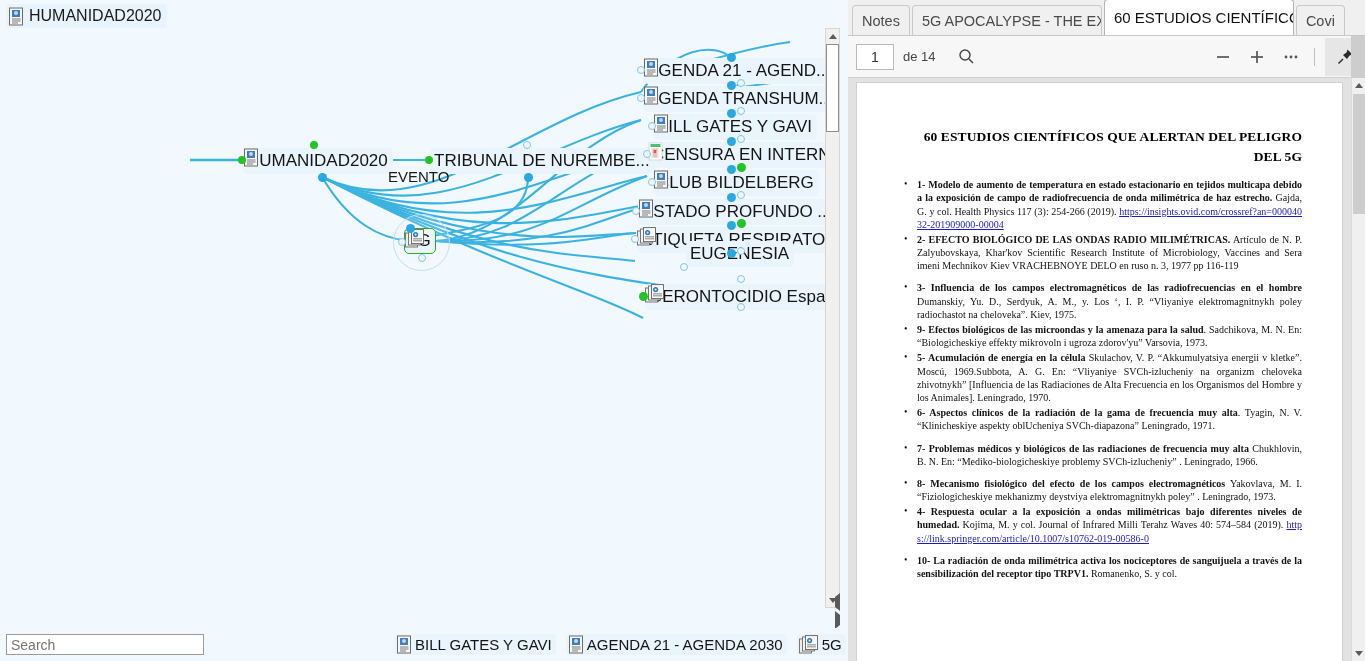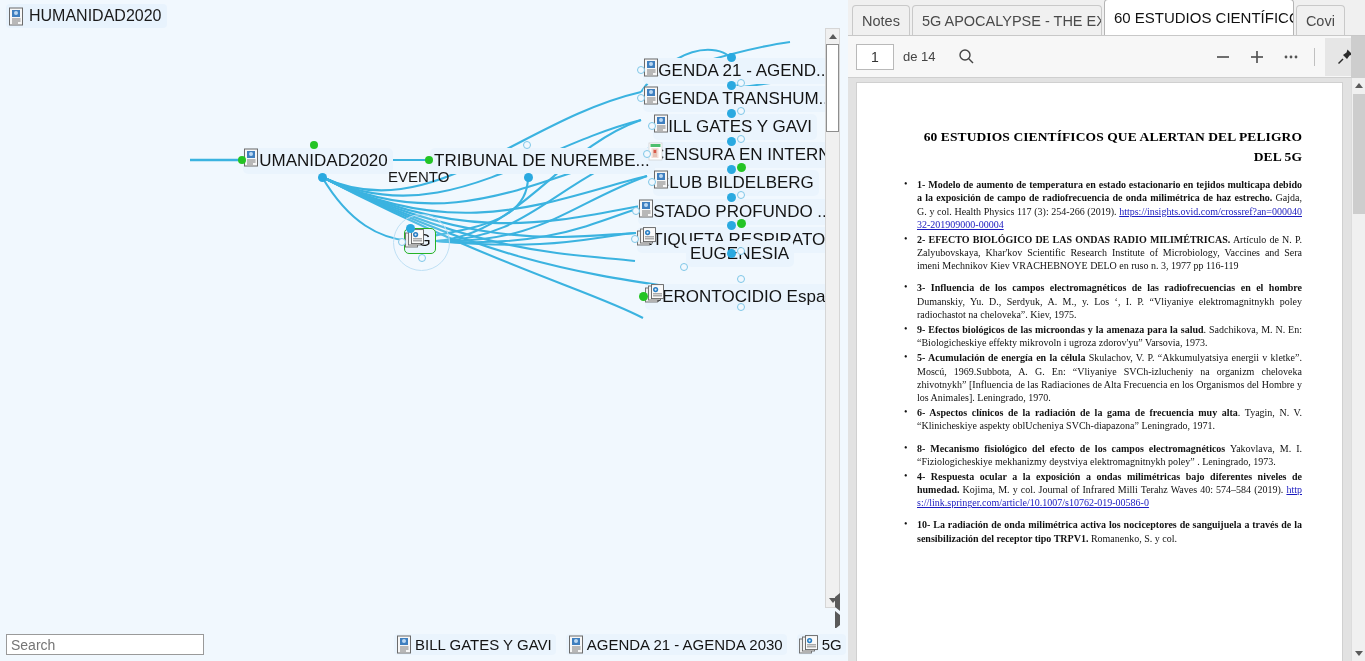--- a/index.html
+++ b/index.html
@@ -629,20 +629,23 @@
           <li>
             <b>9- Efectos biológicos de las microondas y la amenaza para la salud</b><span>. Sadchikova, M. N. En: “Biologicheskiye effekty mikrovoln i ugroza zdorov'yu” Varsovia, 1973.</span>
           </li>
           <li>
             <b>5- Acumulación de energía en la célula</b><span> Skulachov, V. P. “Akkumulyatsiya energii v kletke”. Moscú, 1969.Subbota, A. G. En: “Vliyaniye SVCh-izlucheniy na organizm cheloveka zhivotnykh” [Influencia de las Radiaciones de Alta Frecuencia en los Organismos del Hombre y los Animales]. Leningrado, 1970.</span>
           </li>
           <li>
             <b>6- Aspectos clínicos de la radiación de la gama de frecuencia muy alta</b><span>. Tyagin,      N.      V.      “Klinicheskiye      aspekty      oblUcheniya      SVCh-diapazona” Leningrado, 1971.</span>
           </li>
           <li class="gap">
+            <b>7- Problemas médicos y biológicos de las radiaciones de frecuencia muy alta</b><span> Chukhlovin, B. N. En: “Mediko-biologicheskiye problemy SVCh-izlucheniy” . Leningrado, 1966.</span>
+          </li>
+          <li class="gap">
             <b>8- Mecanismo      fisiológico      del      efecto      de      los      campos electromagnéticos</b><span> Yakovlava, M. I. “Fiziologicheskiye mekhanizmy deystviya elektromagnitnykh            poley”                  .                  Leningrado, 1973.</span>
           </li>
           <li>
             <b>4- Respuesta ocular a la exposición a ondas milimétricas bajo diferentes niveles de humedad.</b><span> Kojima, M. y col. Journal of Infrared Milli Terahz Waves 40:   574–584   (2019).   </span><span class="lnk">https://link.springer.com/article/10.1007/s10762-019-00586-0</span>
           </li>
           <li class="gap">
             <b>10- La radiación de onda milimétrica activa los nociceptores de sanguijuela a través de la sensibilización del receptor tipo TRPV1.</b><span> Romanenko, S. y col.</span>
           </li>
         </ul>
       </div>

